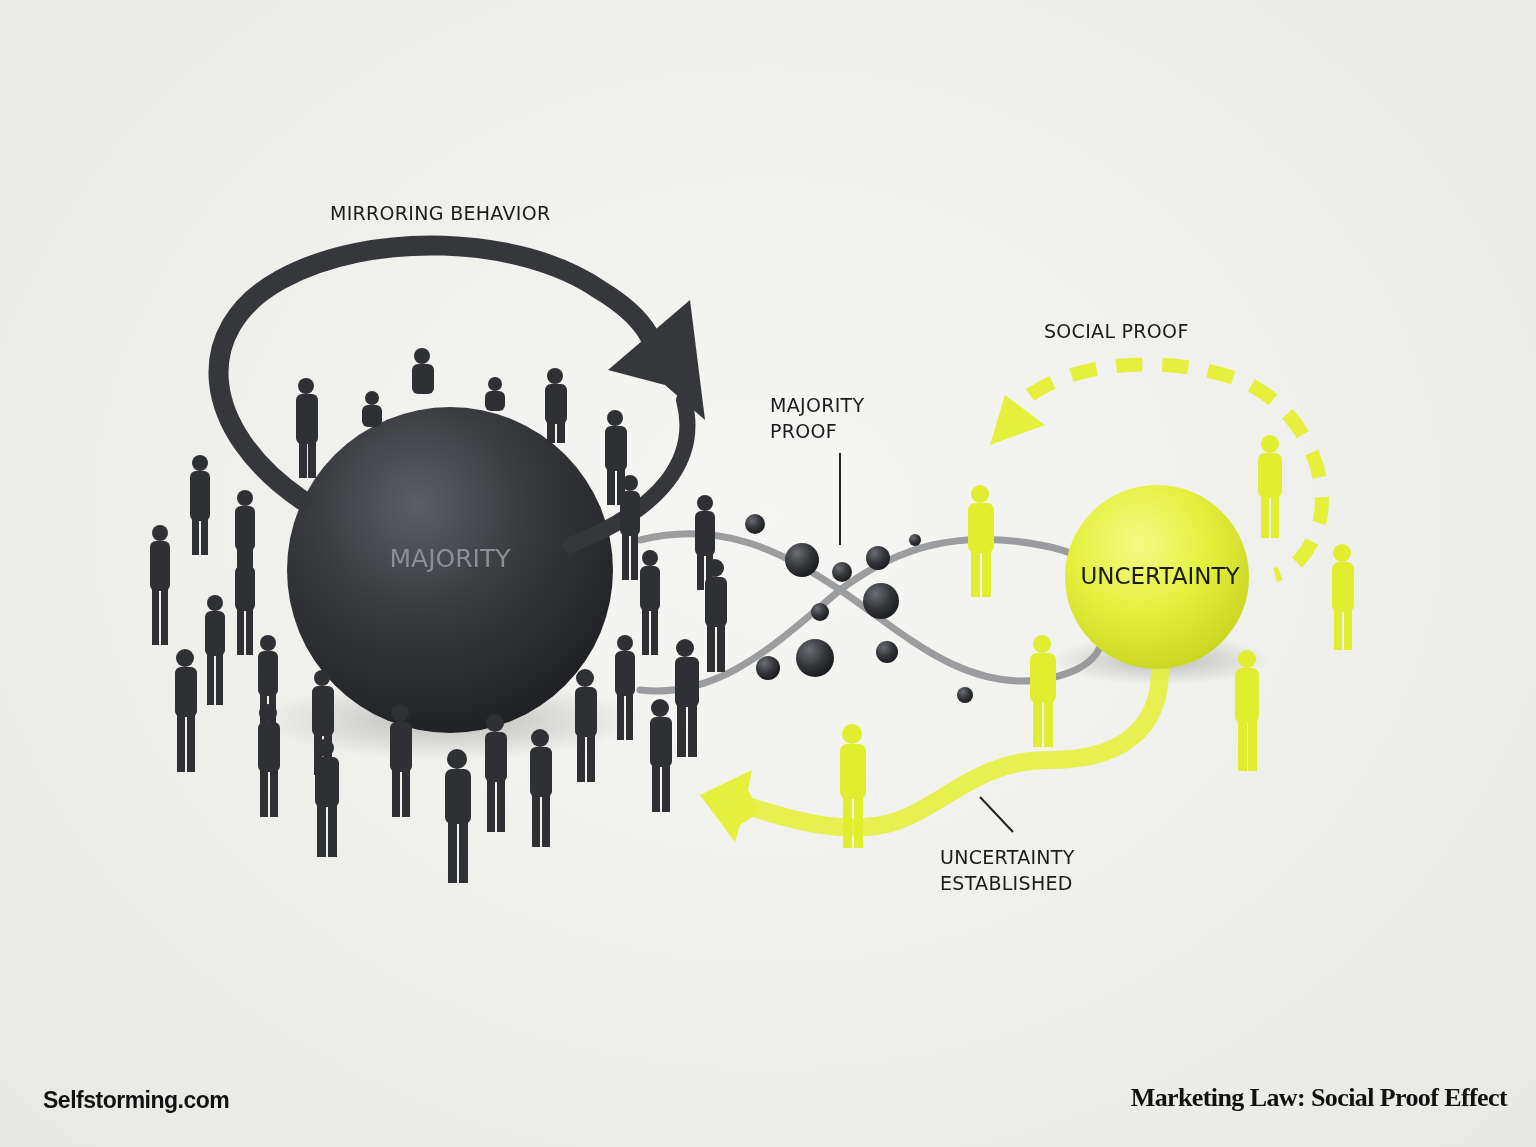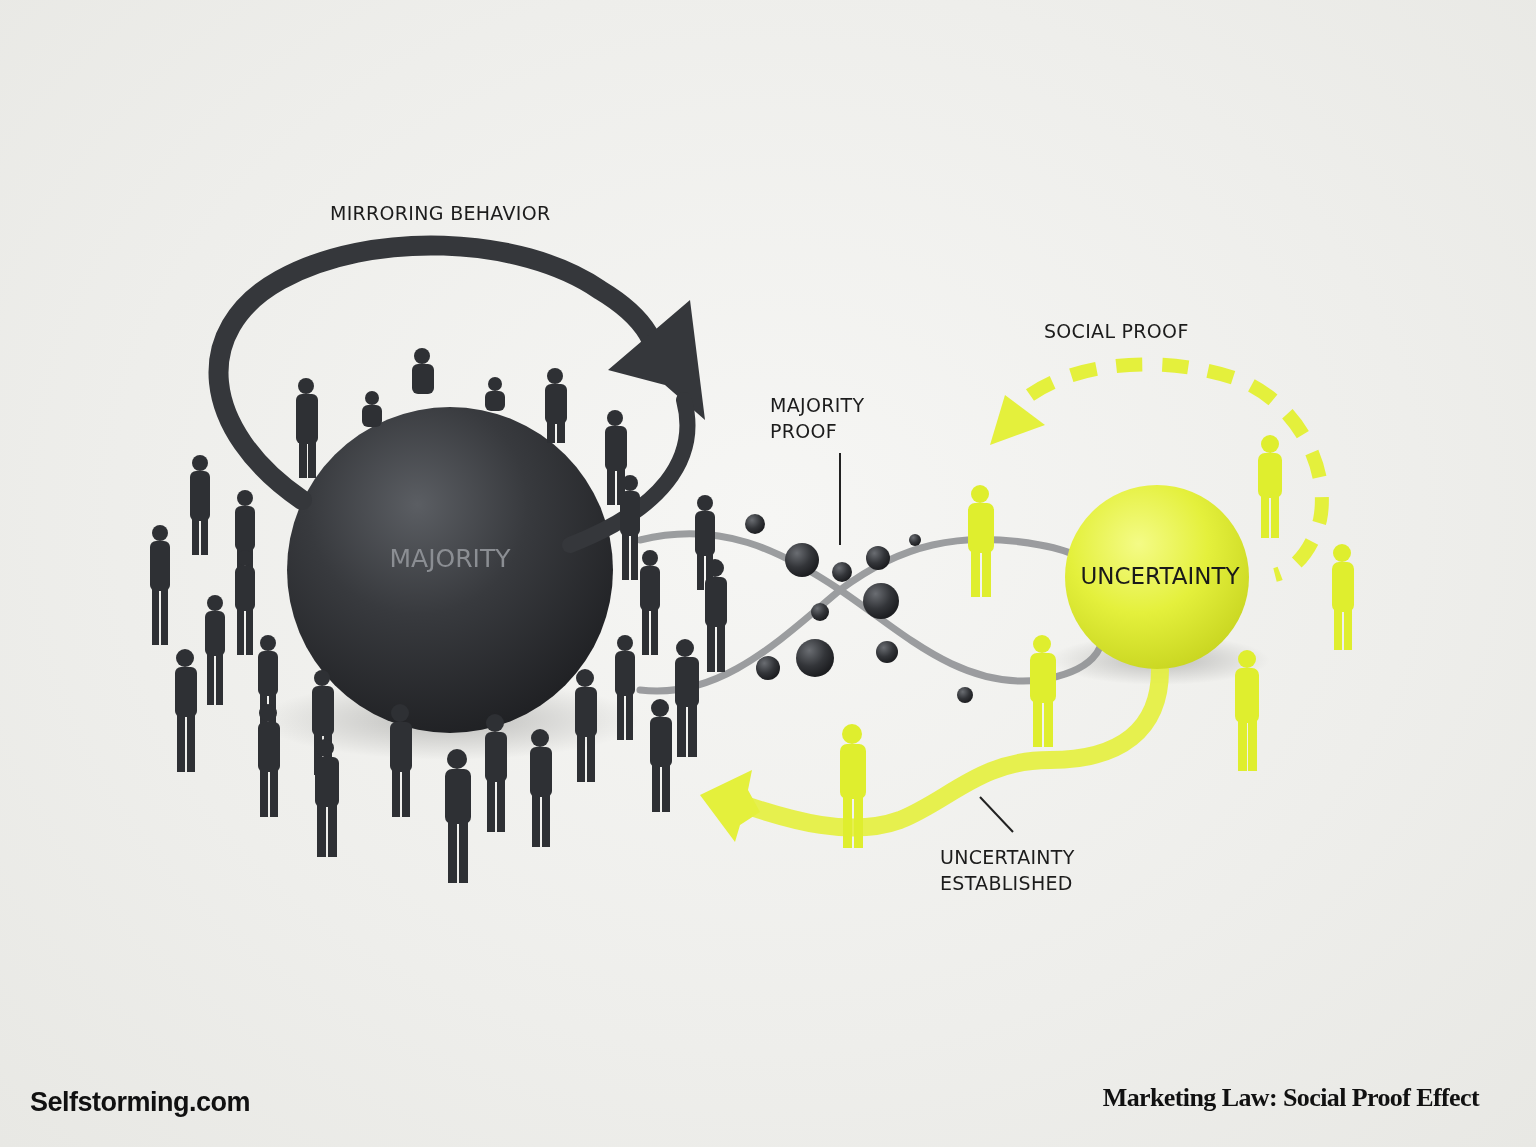--- a/index.html
+++ b/index.html
@@ -1,22 +1,22 @@
 <!DOCTYPE html>
 <html><head>
 <meta charset="utf-8">
 <style>
   html,body{margin:0;padding:0;}
   body{width:1536px;height:1147px;overflow:hidden;background:#efefec;position:relative;font-family:"Liberation Sans",sans-serif;}
   .stage{position:absolute;left:0;top:0;width:1536px;height:1147px;background:radial-gradient(ellipse at 50% 45%,#f6f6f4 0%,#eeeeeb 60%,#e8e8e4 100%);}
   svg.scene{position:absolute;left:0;top:0;}
   .label{position:absolute;color:#1c1c1c;font-family:"DejaVu Sans","Liberation Sans",sans-serif;font-size:19px;letter-spacing:0.3px;line-height:26px;white-space:nowrap;}
   .sphere-label{position:absolute;text-align:center;font-family:"DejaVu Sans","Liberation Sans",sans-serif;line-height:31px;white-space:nowrap;}
-  .brand{position:absolute;left:30px;top:1087px;font-family:"Liberation Sans",sans-serif;font-weight:bold;font-size:27px;color:#111;letter-spacing:-0.5px;}
-  .title{position:absolute;right:57px;top:1083px;font-family:"Liberation Serif","DejaVu Serif",serif;font-weight:bold;font-size:26px;color:#111;letter-spacing:-0.6px;}
+  .brand{position:absolute;left:43px;top:1087px;font-family:"Liberation Sans",sans-serif;font-weight:bold;font-size:23px;color:#111;letter-spacing:-0.5px;}
+  .title{position:absolute;right:29px;top:1083px;font-family:"Liberation Serif","DejaVu Serif",serif;font-weight:bold;font-size:26px;color:#111;letter-spacing:-0.6px;}
 </style>
 </head>
 <body>
 
 <div class="stage">
 
 <svg class="scene" width="1536" height="1147" viewBox="0 0 1536 1147">
   <defs>
     <radialGradient id="gDark" cx="40%" cy="30%" r="75%">
       <stop offset="0%" stop-color="#5b5e63"></stop>

